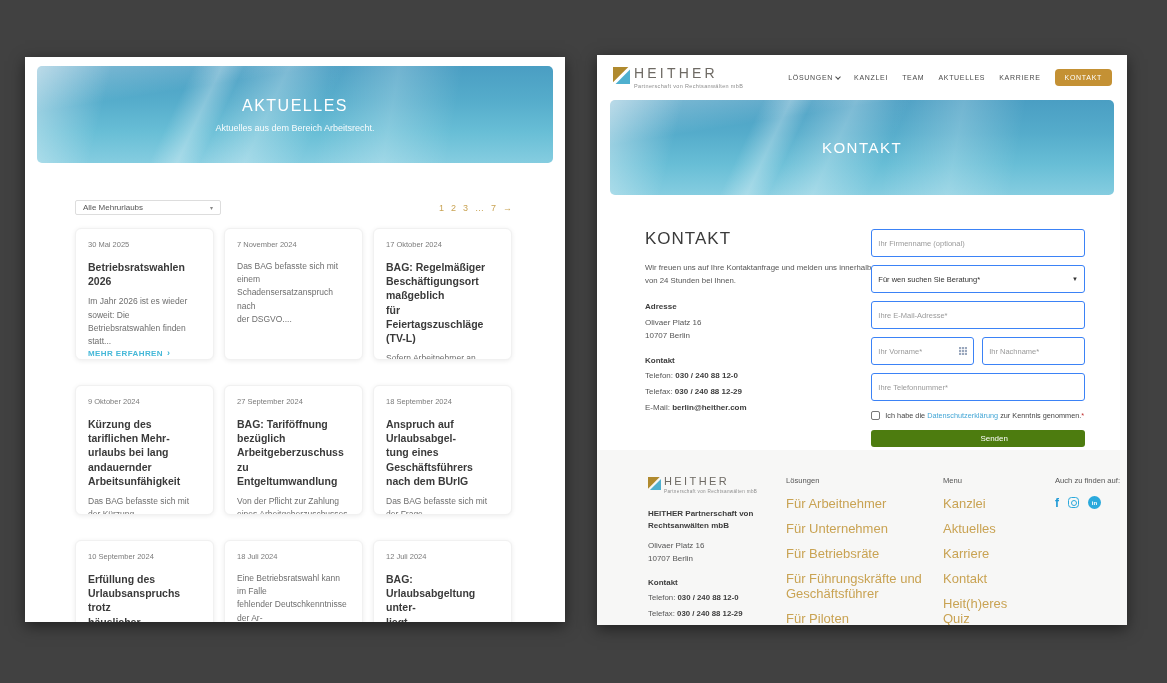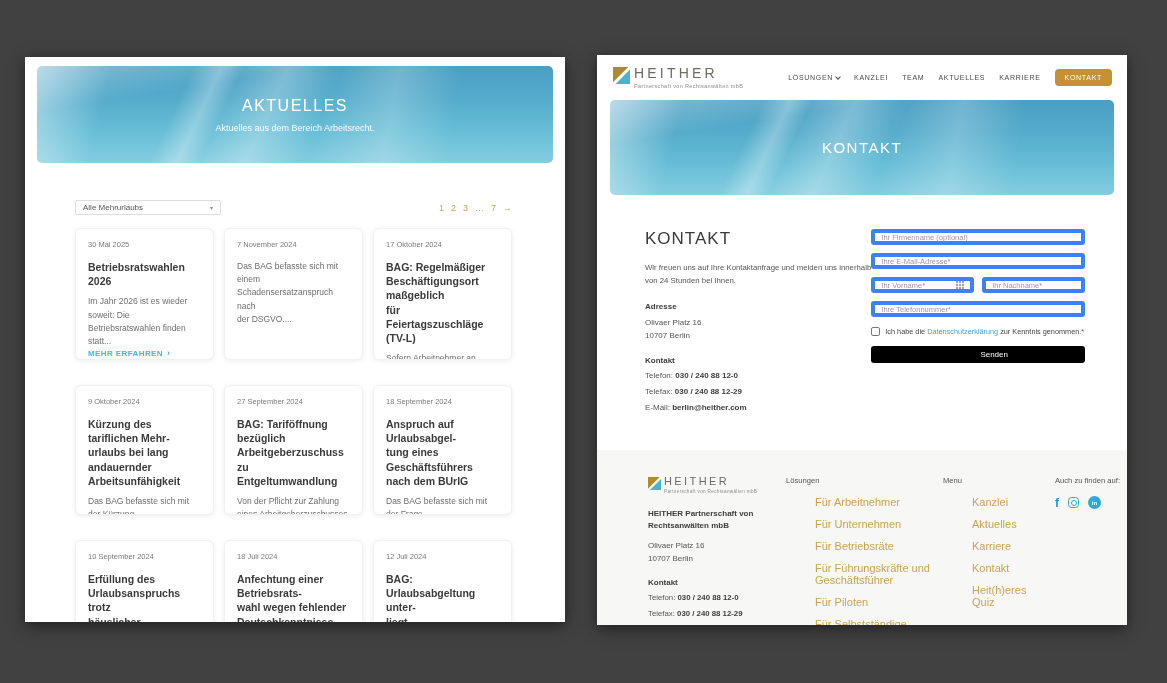--- a/index.html
+++ b/index.html
@@ -76,54 +76,54 @@
   .c-heading { font-size:17px; font-weight:normal; letter-spacing:1px; color:#3b3b3b; margin-bottom:13px; }
   .c-intro { font-size:7.8px; color:#555; line-height:1.65; margin-bottom:14px; }
   .c-label { font-size:8px; font-weight:bold; color:#3d3d3d; margin-bottom:6px; }
   .c-text { font-size:8px; color:#555; line-height:1.6; white-space:pre-line; margin-bottom:14px; }
   .c-line { font-size:8px; color:#555; margin-bottom:7px; }
   .c-line b { color:#3d3d3d; }
 
   .c-right { width:219px; display:flex; flex-direction:column; }
   .f-row { margin-bottom:8px; }
   .f-input {
-    height:16px; border:4px solid #3b82f6; border-radius:3px; background:#fff;
+    height:28px; border:1px solid #3b82f6; border-radius:3px; background:#fff;
     display:flex; align-items:center; justify-content:space-between; padding:0 6px;
     font-size:7.5px; color:#9a9a9a; width:100%;
   }
   .f-select { color:#333; cursor:pointer; }
   .f-select .sel-caret { font-size:6px; color:#333; }
   .f-names { display:flex; gap:8px; }
   .f-names .f-input { flex:1; }
   .grid-icon { display:inline-block; width:8px; height:8px; flex:none; }
   .priv-row { display:flex; align-items:center; gap:5px; margin:2px 0 10px; }
   .checkbox { width:9px; height:9px; border:1px solid #777; border-radius:2px; background:#fff; flex:none; cursor:pointer; }
   .priv-text { font-size:7.3px; color:#444; }
   .priv-link { color:#45a7d6; cursor:pointer; }
   .priv-star { color:#c03030; }
-  .submit-btn { height:17px; background:#000000; border-radius:3px; color:#fff; font-size:8px; display:flex; align-items:center; justify-content:center; cursor:pointer;padding-left:32px; }
+  .submit-btn { height:17px; background:#4d7c0f; border-radius:3px; color:#fff; font-size:8px; display:flex; align-items:center; justify-content:center; cursor:pointer;padding-left:32px; }
 
   
   .footer { position:absolute; left:0; bottom:0; width:100%; height:175px; background:#f7f7f6; }
   .f-col { position:absolute; top:26px; }
   .f-col1 { left:51px; width:140px; }
   .f-col2 { left:189px; width:150px; }
   .f-col3 { left:346px; width:85px; }
   .f-col4 { left:458px; width:90px; }
   .f-logo { display:flex; align-items:flex-start; gap:3px; margin-bottom:14px; }
   .f-logo .logo-mark { width:13px; height:13px; }
   .f-logo .logo-name { font-size:11px; letter-spacing:2.4px; }
   .f-logo .logo-tag { font-size:4.6px; margin-top:2px; }
   .f-company { font-size:8px; font-weight:bold; color:#3d3d3d; line-height:1.5; white-space:pre-line; margin-bottom:8px; }
   .f-addr { font-size:8px; color:#555; line-height:1.6; white-space:pre-line; margin-bottom:12px; }
   .f-contact-label { font-size:8px; font-weight:bold; color:#3d3d3d; margin-bottom:6px; }
   .f-line { font-size:7.8px; color:#555; margin-bottom:7px; }
   .f-line b { color:#3d3d3d; }
   .f-col-title { font-size:7.6px; color:#555; margin-bottom:11px; }
-  .f-link { font-size:11px; color:#c9a353; margin-bottom:10px; cursor:pointer;margin-left:29px; }
+  .f-link { font-size:13px; color:#c9a353; margin-bottom:10px; cursor:pointer; }
   .socials { display:flex; align-items:center; gap:9px; margin-top:2px; }
   .ic-fb { font-size:12px; font-weight:bold; color:#1f9ad6; line-height:1; cursor:pointer; }
   .ic-ig { width:11px; height:11px; border:1.3px solid #2aa9dc; border-radius:3.5px; position:relative; cursor:pointer; }
   .ic-ig::after { content:""; position:absolute; left:2px; top:2px; width:4px; height:4px; border:1.2px solid #2aa9dc; border-radius:50%; }
   .ic-li { width:13px; height:13px; border-radius:50%; background:#2aa9dc; color:#fff; font-size:6px; font-weight:bold; display:flex; align-items:center; justify-content:center; cursor:pointer; }
 </style>
 </head>
 <body>
 
 <div class="panel" id="left-panel">
@@ -208,23 +208,20 @@
     <div class="card">
       <div class="card-date">10 September 2024</div>
       <div class="card-title">Erfüllung des
 Urlaubsanspruchs trotz
 häuslicher Quarantäne
 des Arbeitnehmers</div>
 
     </div>
     <div class="card">
       <div class="card-date">18 Juli 2024</div>
-      <div class="card-title">Anfechtung einer Betriebsrats-
-wahl wegen fehlender
-Deutschkenntnisse</div>
       <div class="card-excerpt">Eine Betriebsratswahl kann im Falle
 fehlender Deutschkenntnisse der Ar-
 beitnehmer unter Umständen...</div>
 
     </div>
     <div class="card">
       <div class="card-date">12 Juli 2024</div>
       <div class="card-title">BAG: Urlaubsabgeltung unter-
 liegt Ausschlussfristen</div>
       <div class="card-excerpt">Das BAG entschied, dass der
@@ -281,20 +278,24 @@
       <div class="c-text">Olivaer Platz 16
 10707 Berlin</div>
       <div class="c-label">Kontakt</div>
       <div class="c-line"><span>Telefon:</span> <b>030 / 240 88 12-0</b></div>
       <div class="c-line"><span>Telefax:</span> <b>030 / 240 88 12-29</b></div>
       <div class="c-line"><span>E-Mail:</span> <b>berlin@heither.com</b></div>
     </div>
 
     <div class="c-right">
       <div class="f-row f-input">Ihr Firmenname (optional)</div>
+      <div class="f-row f-input f-select">
+        <span>Für wen suchen Sie Beratung*</span>
+        <span class="sel-caret">▼</span>
+      </div>
       <div class="f-row f-input">Ihre E-Mail-Adresse*</div>
       <div class="f-row f-names">
         <div class="f-input">
           <span>Ihr Vorname*</span>
           <svg class="grid-icon" viewBox="0 0 9 9">
             <rect x="0" y="0" width="2.4" height="2.4" fill="#9aa8bd"></rect>
               <rect x="3.3" y="0" width="2.4" height="2.4" fill="#9aa8bd"></rect>
               <rect x="6.6" y="0" width="2.4" height="2.4" fill="#9aa8bd"></rect>
             <rect x="0" y="3.3" width="2.4" height="2.4" fill="#9aa8bd"></rect>
               <rect x="3.3" y="3.3" width="2.4" height="2.4" fill="#9aa8bd"></rect>

